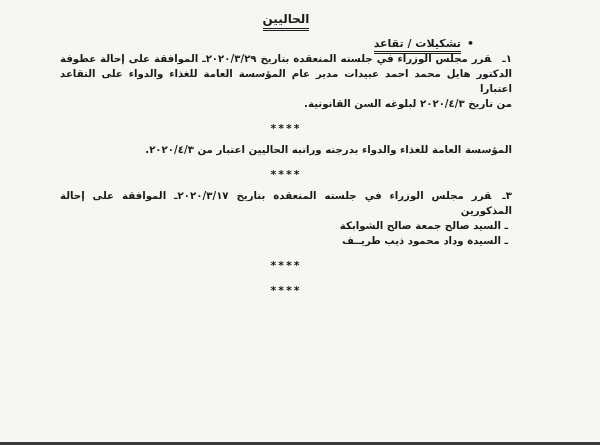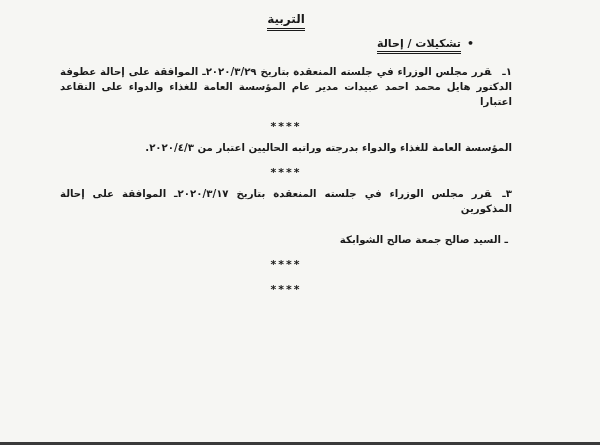--- a/index.html
+++ b/index.html
@@ -30,77 +30,79 @@
     padding-right:38px;
     font-size:11px;
   }
   .bullet{display:inline-block;margin-left:6px;font-size:11px;}
   .section-title{
     display:inline-block;
     border-bottom:3px double #1a1a1a;
     padding-bottom:0px;
   }
   .item{margin:0;}
-  .item.first{margin-top:13px;}
+  .item.first{}
   .line{
     text-align:justify;
     text-align-last:justify;
   }
   .line.end{
     text-align-last:right;
   }
   .num{margin-left:11px;white-space:nowrap;}
   .separator{
     height:15px;
     margin:10px 0 6px 0;
     text-align:center;
     text-align-last:center;
     letter-spacing:2px;
     font-size:11px;
   }
-  .names{margin-top:16px;padding-right:4px;}
+  .names{padding-right:4px;}
   .name-line{text-align:right;text-align-last:right;}
   .bottom-border{
     position:absolute;left:0;bottom:0;
     width:600px;height:3px;
     background:#3a3a3a;
   }
 </style>
 </head>
 <body>
 
 <div class="page">
 
   <div class="doc-title-row">
-    <span class="doc-title">التربية</span>
+    <span class="doc-title">الحاليين</span>
   </div>
 
   <div class="section-row">
-    <span class="bullet">•</span><span class="section-title">تشكيلات / إحالة</span>
+    <span class="bullet">•</span><span class="section-title">تشكيلات / تقاعد</span>
   </div>
 
   <div class="item first">
     <div class="line"><span class="num">١ـ</span><span>قرر مجلس الوزراء في جلسته المنعقدة بتاريخ ٢٠٢٠/٣/٢٩ـ الموافقة على إحالة عطوفة</span></div>
     <div class="line">الدكتور هايل محمد احمد عبيدات مدير عام المؤسسة العامة للغذاء والدواء على التقاعد اعتبارا</div>
+    <div class="line end">من تاريخ ٢٠٢٠/٤/٣ لبلوغه السن القانونية.</div>
   </div>
 
   <div class="separator">****</div>
 
   <div class="item">
     <div class="line end">المؤسسة العامة للغذاء والدواء بدرجته وراتبه الحاليين اعتبار من ٢٠٢٠/٤/٣.</div>
   </div>
 
   <div class="separator">****</div>
 
   <div class="item">
     <div class="line"><span class="num">٣ـ</span><span>قرر مجلس الوزراء في جلسته المنعقدة بتاريخ ٢٠٢٠/٣/١٧ـ الموافقة على إحالة المذكورين</span></div>
   </div>
 
   <div class="names">
     <div class="name-line">ـ السيد صالح جمعة صالح الشوابكة</div>
+    <div class="name-line">ـ السيدة وداد محمود ذيب طريــف</div>
   </div>
 
   <div class="separator">****</div>
 
   <div class="item">
   </div>
 
   <div class="separator">****</div>
 
   <div class="item">

